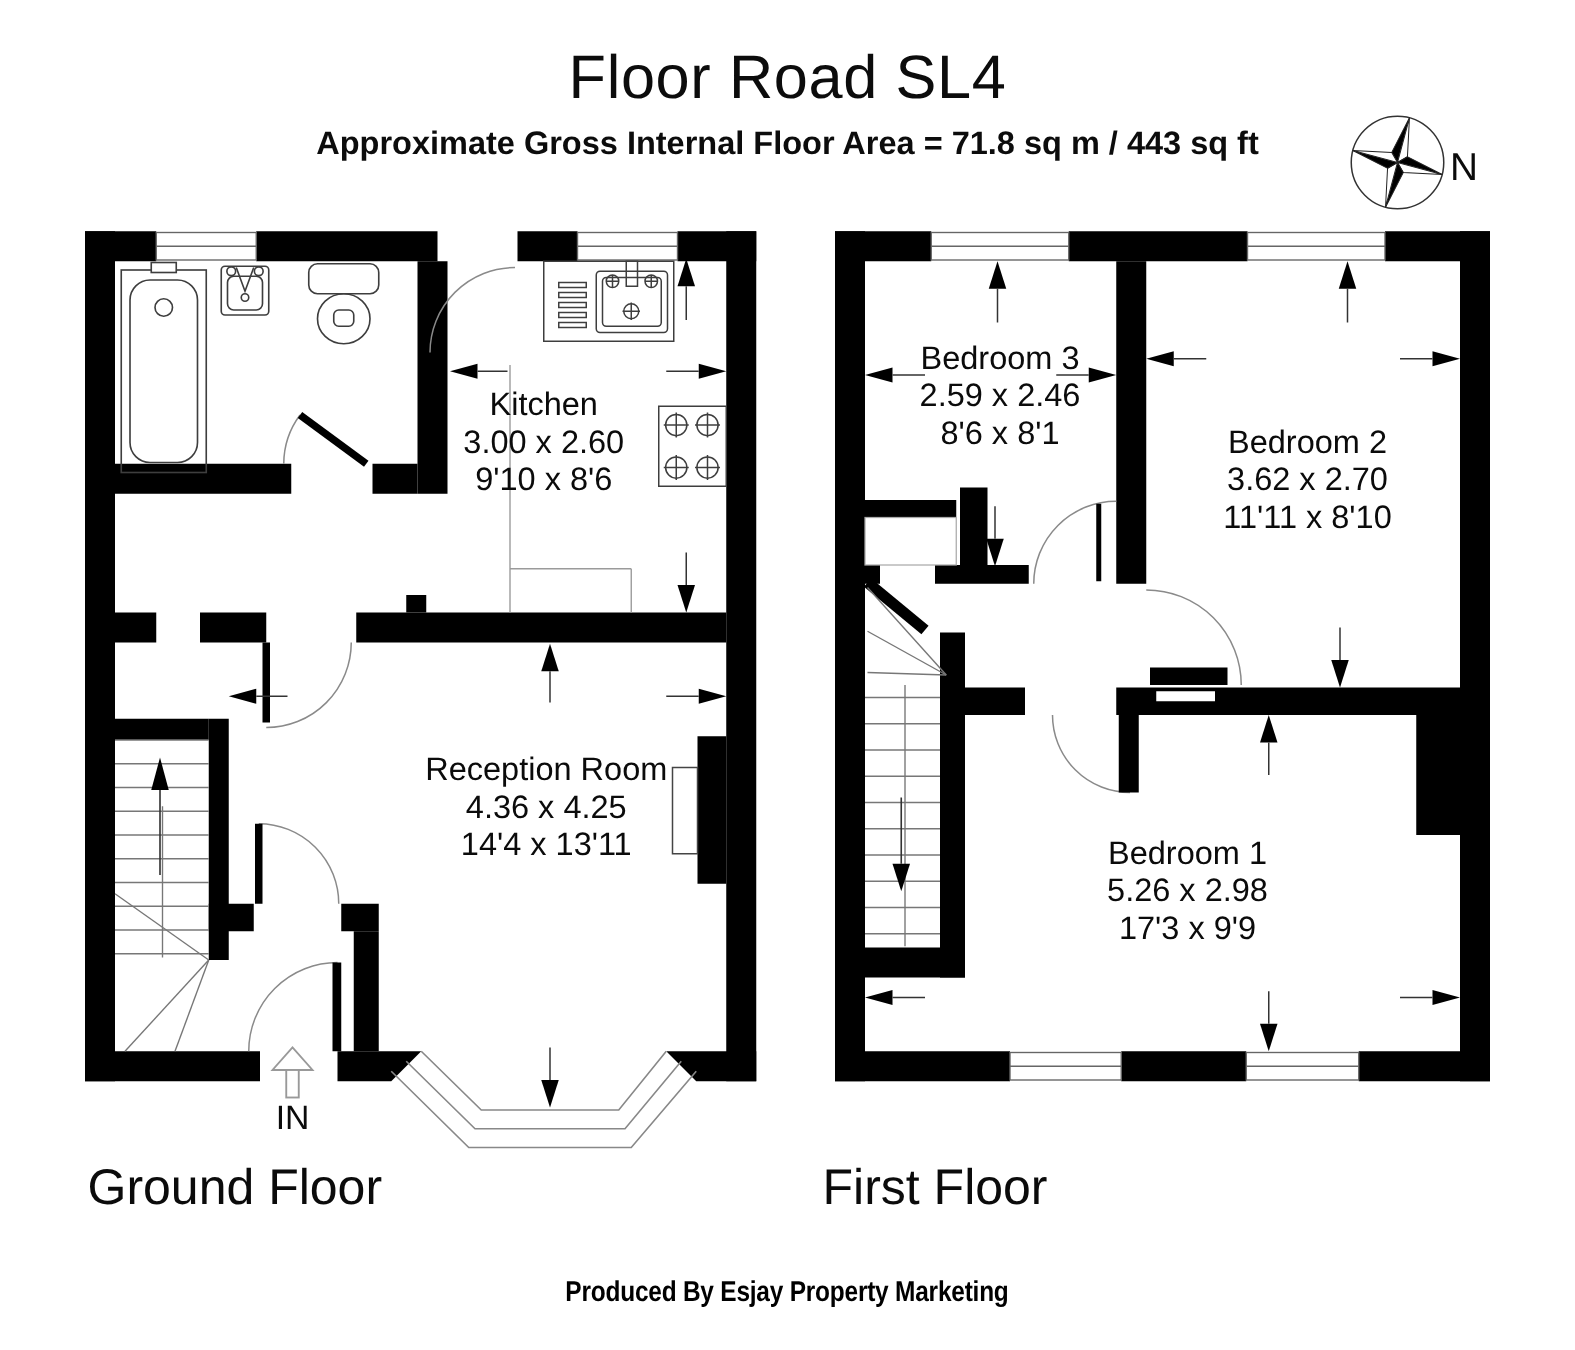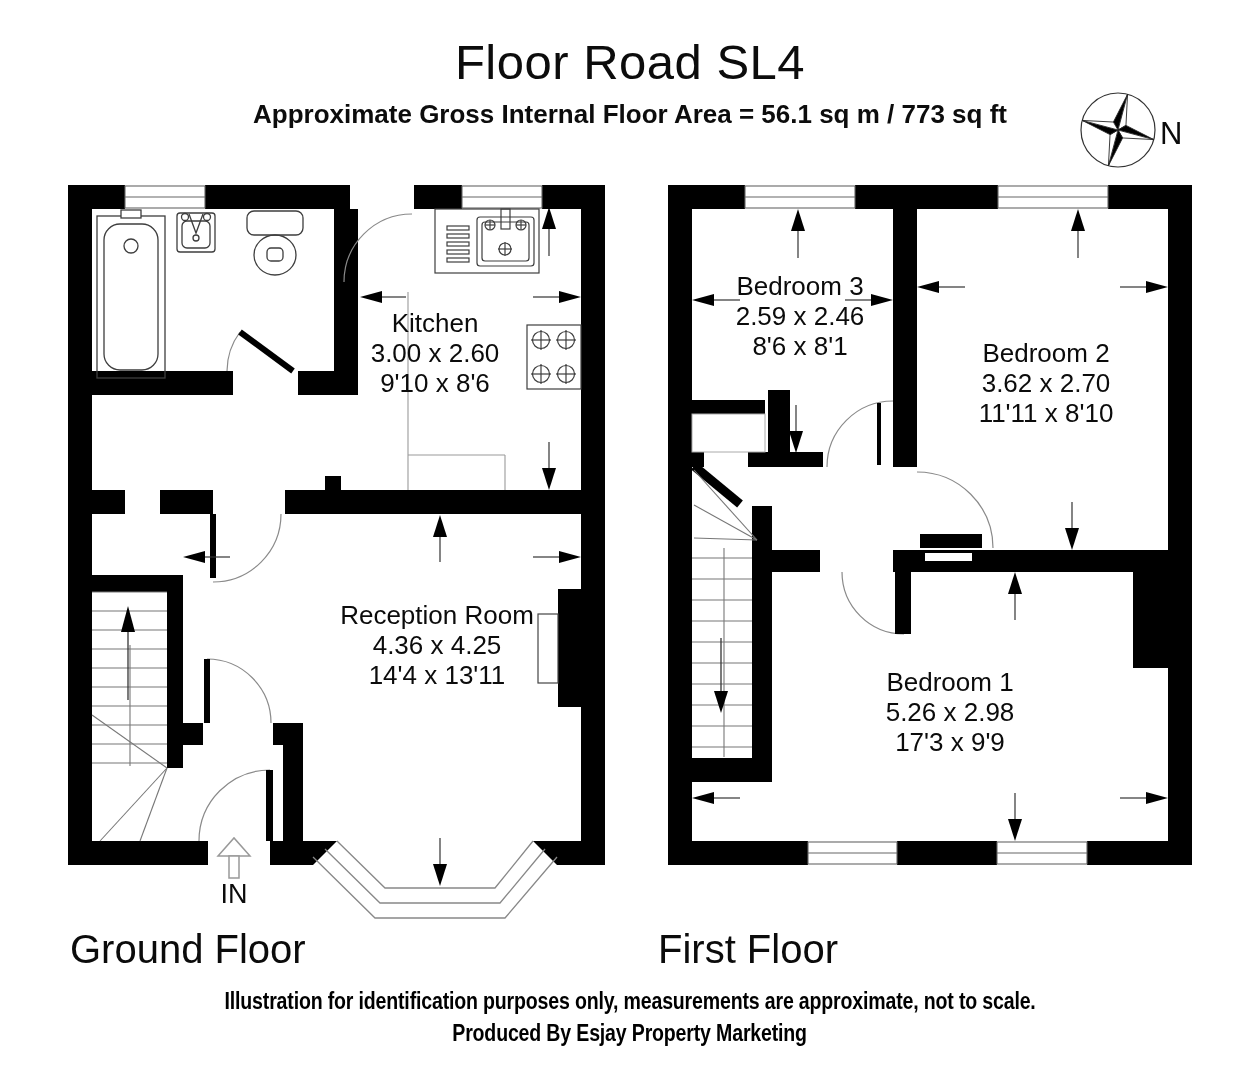--- a/index.html
+++ b/index.html
@@ -20,21 +20,21 @@
   .floorlabel{font-size:40px;}
   .inlabel{font-size:27px;}
   .nlabel{font-size:31px;}
 </style>
 </head>
 <body>
 
 <div id="stage">
 
   <div class="hdr-title">Floor Road SL4</div>
-  <div class="hdr-sub">Approximate Gross Internal Floor Area = 56.1 sq m / 773 sq ft</div>
+  <div class="hdr-sub">Approximate Gross Internal Floor Area = 71.8 sq m / 443 sq ft</div>
 
   <svg width="1260" height="1080" viewBox="0 0 1260 1080">
 
     <g>
 
       <g fill="#000">
         <rect x="68" y="185" width="57" height="24"></rect>
         <rect x="205" y="185" width="145" height="24"></rect>
         <rect x="414" y="185" width="48" height="24"></rect>
         <rect x="542" y="185" width="63" height="24"></rect>
@@ -329,16 +329,15 @@
         <polygon points="1155,130 1124.5,136.5 1118,130" fill="#fff"></polygon>
         <polygon points="1118,167 1124.5,136.5 1118,130" fill="#000"></polygon>
         <polygon points="1118,167 1111.5,136.5 1118,130" fill="#fff"></polygon>
         <polygon points="1081,130 1111.5,136.5 1118,130" fill="#000"></polygon>
         <polygon points="1081,130 1111.5,123.5 1118,130" fill="#fff"></polygon>
       </g>
       <text class="nlabel" x="1160" y="144">N</text>
     </g>
   </svg>
 
-  <div class="ftr ftr-1"><span>Illustration for identification purposes only, measurements are approximate, not to scale.</span></div>
   <div class="ftr ftr-2"><span>Produced By Esjay Property Marketing</span></div>
 
 </div>
 
 </body></html>

